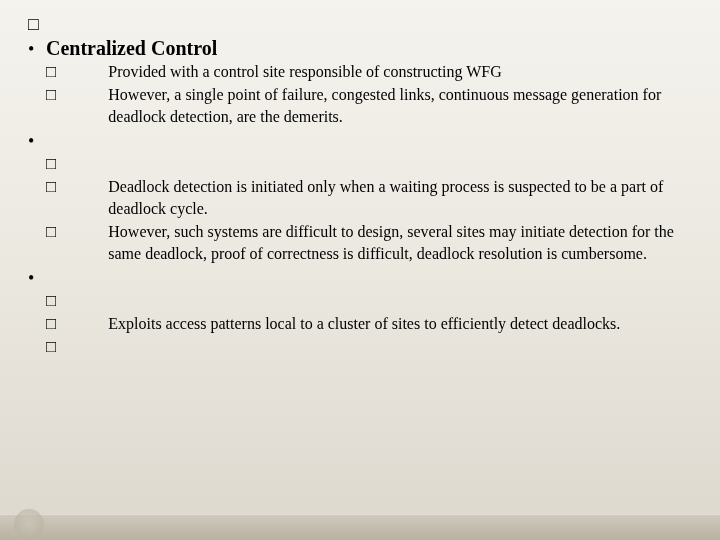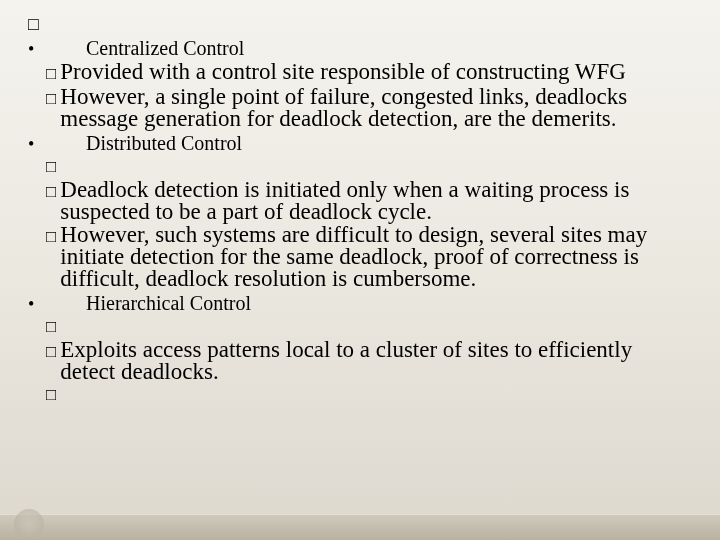--- a/index.html
+++ b/index.html
@@ -36,40 +36,40 @@
   }
   .dot-bullet {
     width: 18px;
     font-size: 18px;
     line-height: 22px;
     text-align: left;
     flex-shrink: 0;
   }
   .bullet-heading {
     font-size: 20px;
-    font-weight: normal;
-    margin-left: 40px;
+    font-weight: bold;
   }
   .sub {
     margin-left: 18px;
   }
   .sub-row {
     display: flex;
     align-items: baseline;
     margin-top: 1px;
   }
   .sub-bullet {
     font-size: 17px;
     margin-right: 4px;
     font-family: Arial, sans-serif;
     line-height: 22px;
   }
   .sub-text {
-    font-size: 23px;
+    font-size: 16px;
     line-height: 22px;
+    margin-left: 48px;
   }
   .footer-band {
     position: absolute;
     left: 0; right: 0; bottom: 0;
     height: 26px;
     background: linear-gradient(180deg, #d0cabd 0%, #b9b2a2 100%);
     box-shadow: inset 0 1px 0 rgba(255,255,255,0.4);
   }
   .footer-band::before {
     content: "";
@@ -94,45 +94,43 @@
     <span class="dot-bullet">•</span>
     <span class="bullet-heading">Centralized Control</span>
   </div>
   <div class="sub">
     <div class="sub-row">
       <span class="sub-bullet">□</span>
       <span class="sub-text">Provided with a control site responsible of constructing WFG</span>
     </div>
     <div class="sub-row">
       <span class="sub-bullet">□</span>
-      <span class="sub-text">However, a single point of failure, congested links, deadlocks message generation for deadlock detection, are the demerits.</span>
+      <span class="sub-text">However, a single point of failure, congested links, continuous message generation for deadlock detection, are the demerits.</span>
     </div>
   </div>
 
   <div class="bullet-row">
     <span class="dot-bullet">•</span>
-    <span class="bullet-heading">Distributed Control</span>
   </div>
   <div class="sub">
     <div class="sub-row">
       <span class="sub-bullet">□</span>
     </div>
     <div class="sub-row">
       <span class="sub-bullet">□</span>
       <span class="sub-text">Deadlock detection is initiated only when a waiting process is suspected to be a part of deadlock cycle.</span>
     </div>
     <div class="sub-row">
       <span class="sub-bullet">□</span>
       <span class="sub-text">However, such systems are difficult to design, several sites may initiate detection for the same deadlock, proof of correctness is difficult, deadlock resolution is cumbersome.</span>
     </div>
   </div>
 
   <div class="bullet-row">
     <span class="dot-bullet">•</span>
-    <span class="bullet-heading">Hierarchical Control</span>
   </div>
   <div class="sub">
     <div class="sub-row">
       <span class="sub-bullet">□</span>
     </div>
     <div class="sub-row">
       <span class="sub-bullet">□</span>
       <span class="sub-text">Exploits access patterns local to a cluster of sites to efficiently detect deadlocks.</span>
     </div>
     <div class="sub-row">

